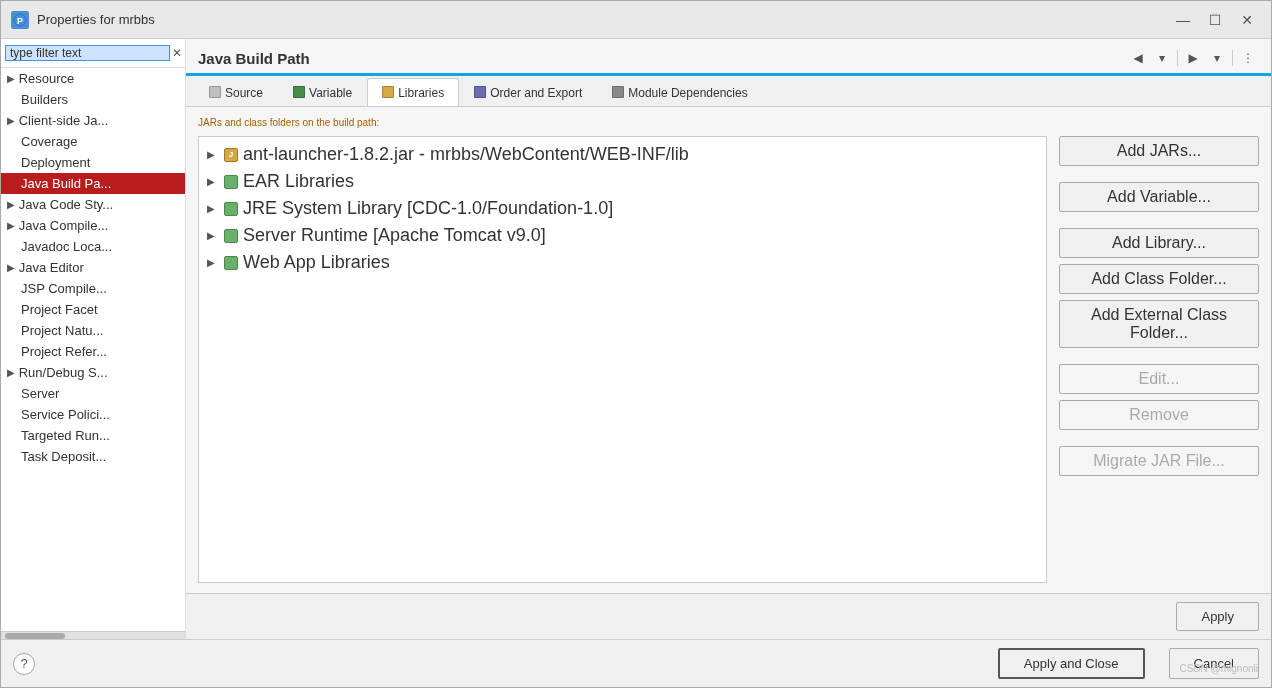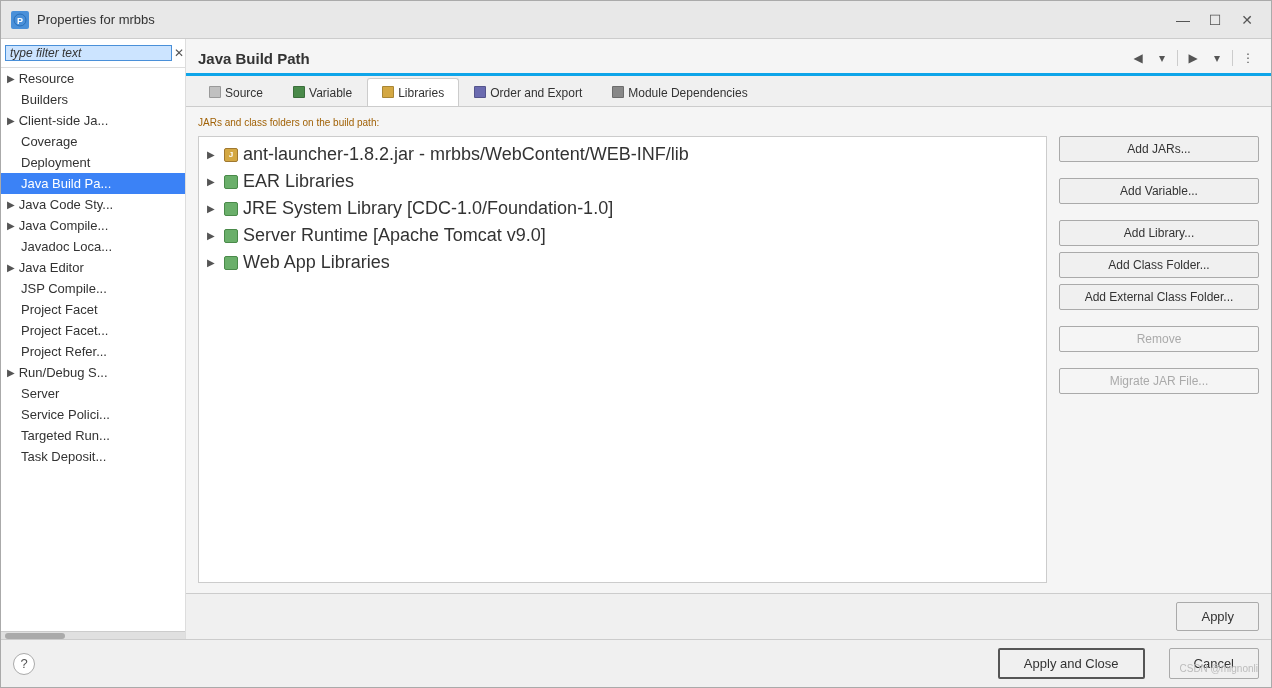--- a/index.html
+++ b/index.html
@@ -92,21 +92,20 @@
       flex-shrink: 0;
     }
     .sidebar-filter input {
       flex: 1;
       border: 1px solid #4a90d9;
       background: #cce4ff;
       padding: 0 4px;
       font-size: 12px;
       color: #333;
       outline: none;
-      font-style: italic;
     }
     .sidebar-filter-clear {
       width: 20px;
       height: 20px;
       display: flex;
       align-items: center;
       justify-content: center;
       cursor: pointer;
       font-size: 12px;
       color: #555;
@@ -121,21 +120,21 @@
       padding: 3px 6px;
       cursor: pointer;
       white-space: nowrap;
       overflow: hidden;
       text-overflow: ellipsis;
       display: flex;
       align-items: center;
       font-size: 13px;
       color: #333;
     }
-    .sidebar-item.selected { background: #3b82f6; color: white; }
+    .sidebar-item.selected { background: #b91c1c; color: white; }
     .sidebar-item.expandable { }
     .sidebar-expand-icon {
       font-size: 10px;
       margin-right: 4px;
       color: #555;
       flex-shrink: 0;
     }
     .sidebar-scrollbar {
       height: 8px;
       background: #e0e0e0;
@@ -312,21 +311,21 @@
       flex-direction: column;
       gap: 6px;
       flex-shrink: 0;
     }
     .action-btn {
       padding: 5px 10px;
       background: #f0f0f0;
       border: 1px solid #aaa;
       border-radius: 2px;
       cursor: pointer;
-      font-size: 12px;
+      font-size: 16px;
       color: #333;
       text-align: center;
       width: 100%;
     }
     .action-btn:disabled, .action-btn.disabled {
       color: #aaa;
       cursor: default;
       background: #f5f5f5;
     }
     .btn-group-separator { height: 4px; }
@@ -477,21 +476,21 @@
           <div class="sidebar-item">
             <span style="width: 14px; display: inline-block; flex-shrink: 0;"></span>
             <span>JSP Compile...</span>
           </div>
           <div class="sidebar-item">
             <span style="width: 14px; display: inline-block; flex-shrink: 0;"></span>
             <span>Project Facet</span>
           </div>
           <div class="sidebar-item">
             <span style="width: 14px; display: inline-block; flex-shrink: 0;"></span>
-            <span>Project Facet...</span>
+            <span>Project Natu...</span>
           </div>
           <div class="sidebar-item">
             <span style="width: 14px; display: inline-block; flex-shrink: 0;"></span>
             <span>Project Refer...</span>
           </div>
           <div class="sidebar-item expandable">
             <span class="sidebar-expand-icon">▶</span>
             <span>Run/Debug S...</span>
           </div>
           <div class="sidebar-item">
@@ -601,20 +600,21 @@
           <div class="buttons-panel">
 
           <button class="action-btn">Add JARs...</button>
               <div class="btn-group-separator"></div>
               <button class="action-btn">Add Variable...</button>
               <div class="btn-group-separator"></div>
               <button class="action-btn">Add Library...</button>
               <button class="action-btn">Add Class Folder...</button>
               <button class="action-btn">Add External Class Folder...</button>
               <div class="btn-group-separator"></div>
+              <button class="action-btn disabled" disabled="">Edit...</button>
               <button class="action-btn disabled" disabled="">Remove</button>
               <div class="btn-group-separator"></div>
               <button class="action-btn disabled" disabled="">Migrate JAR File...</button>
             </div>
         </div>
       </div>
 
       <div class="bottom-actions">
         <button class="apply-btn">Apply</button>
       </div>

